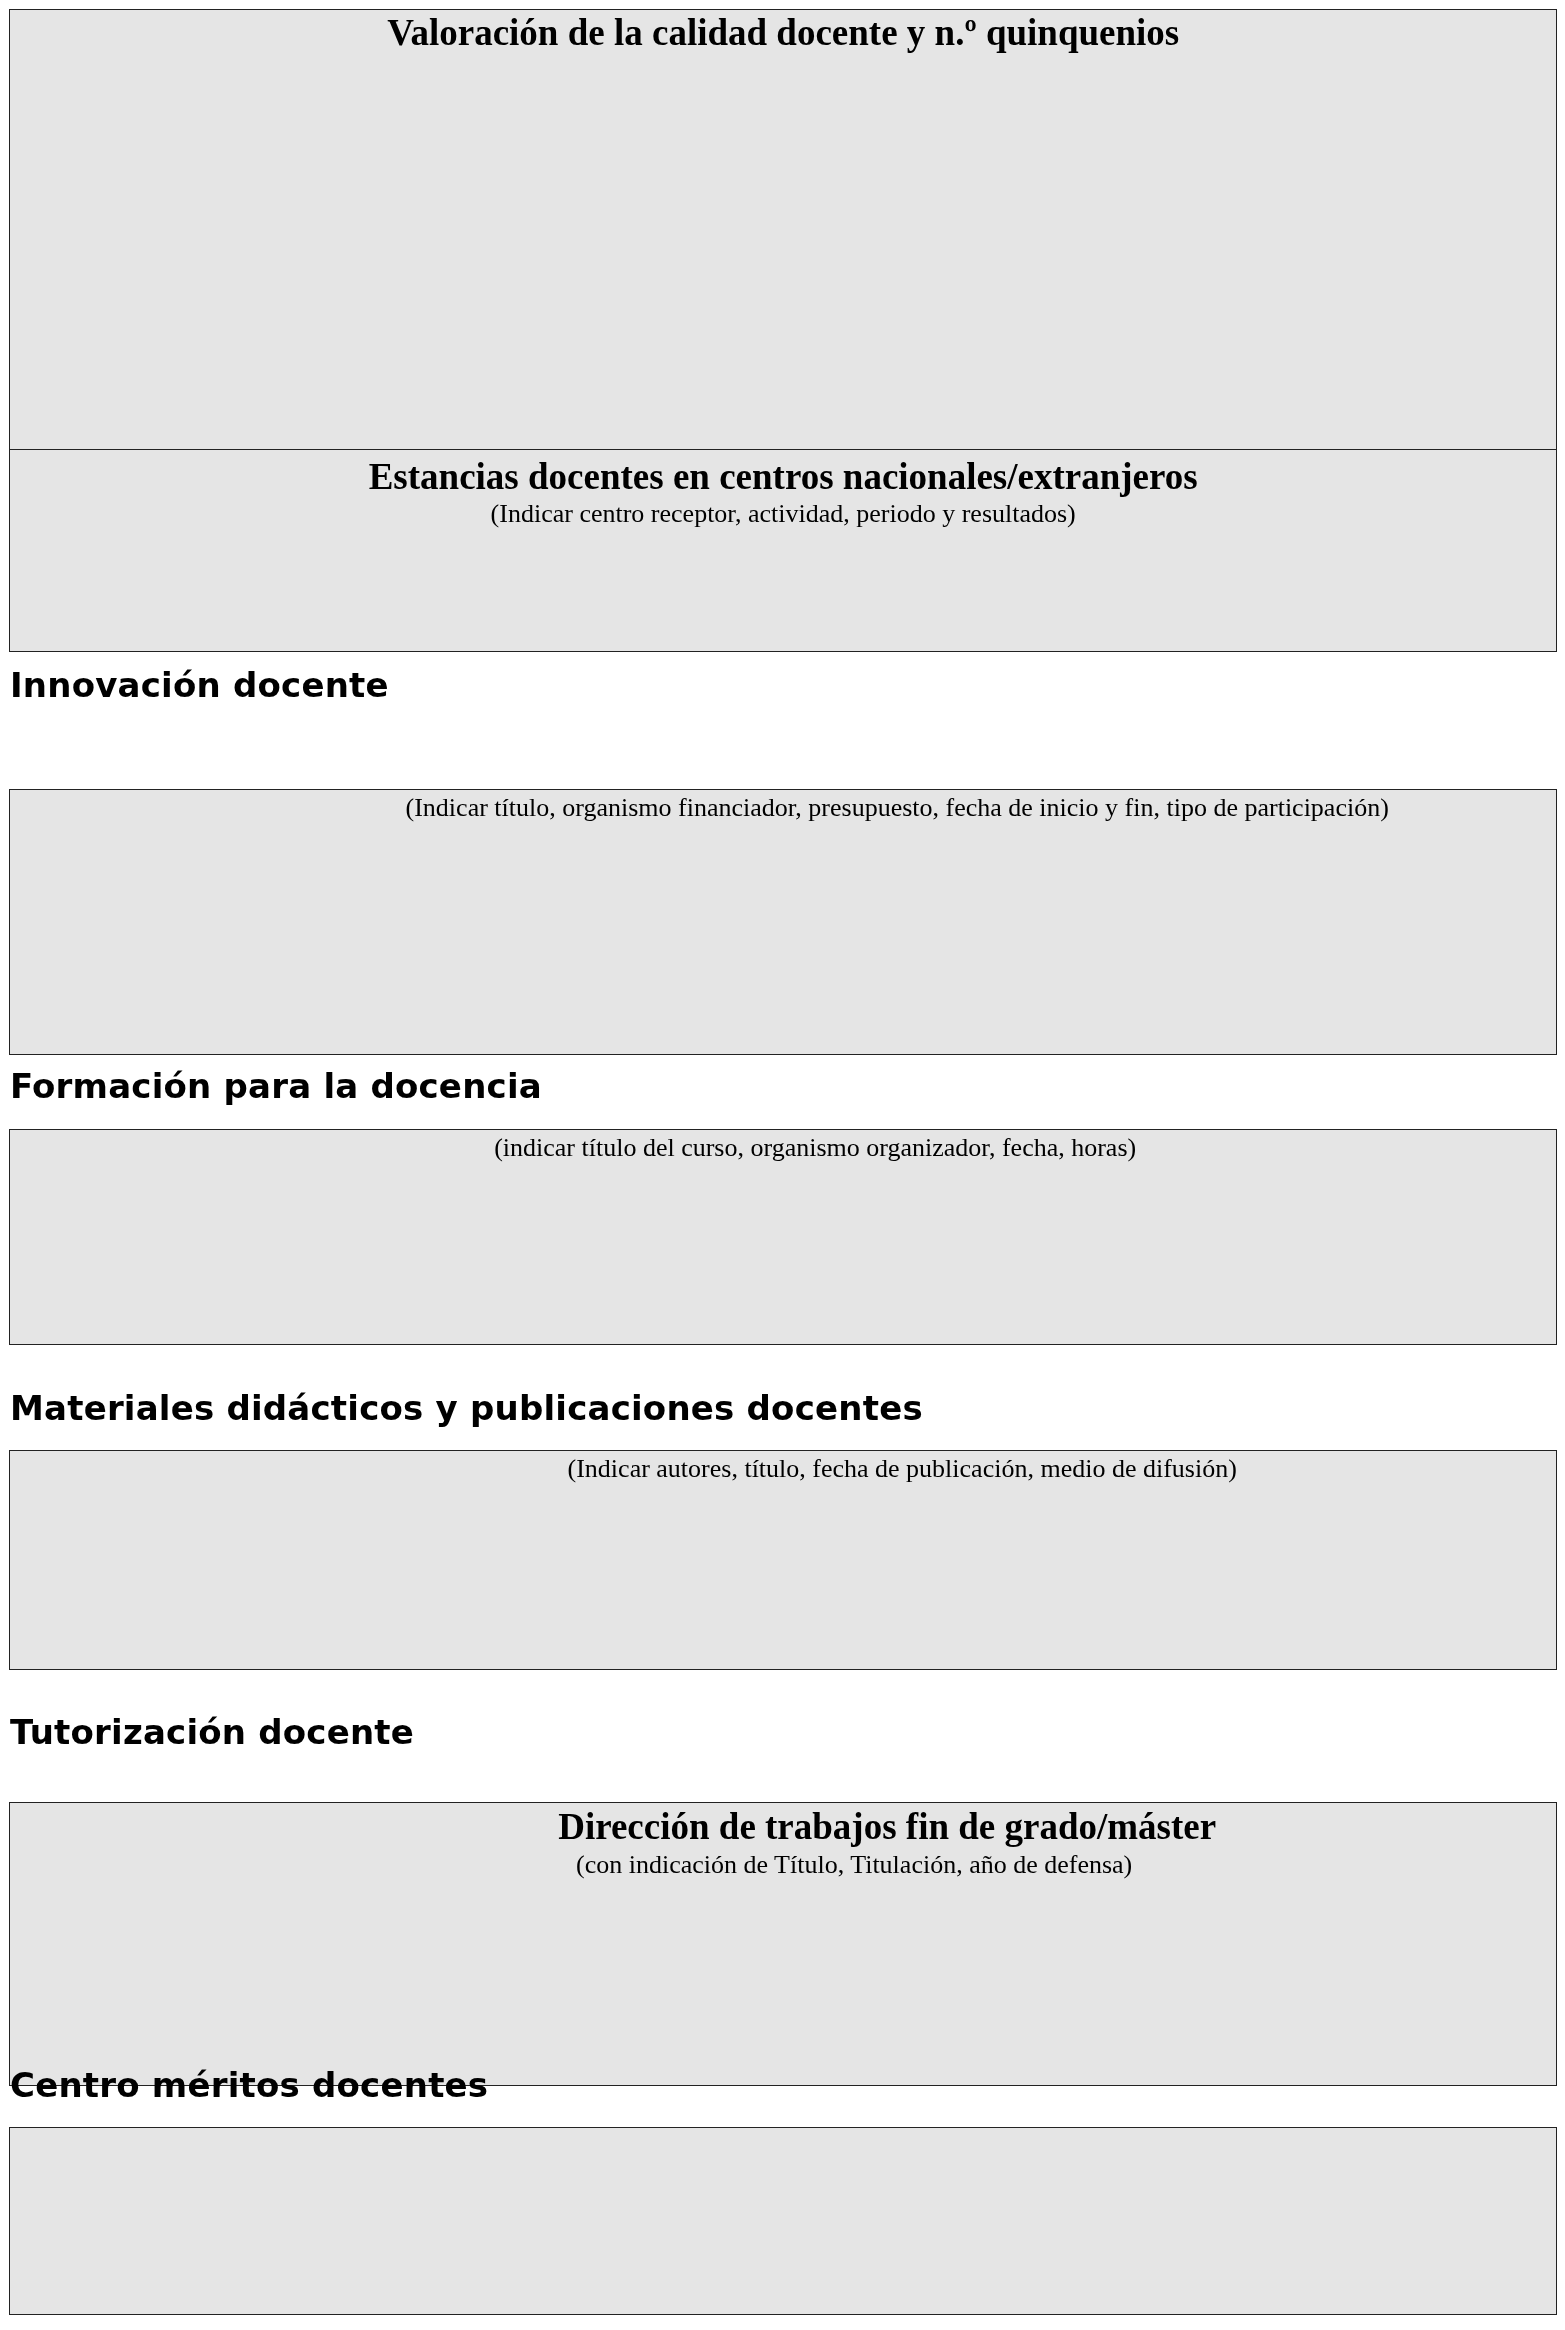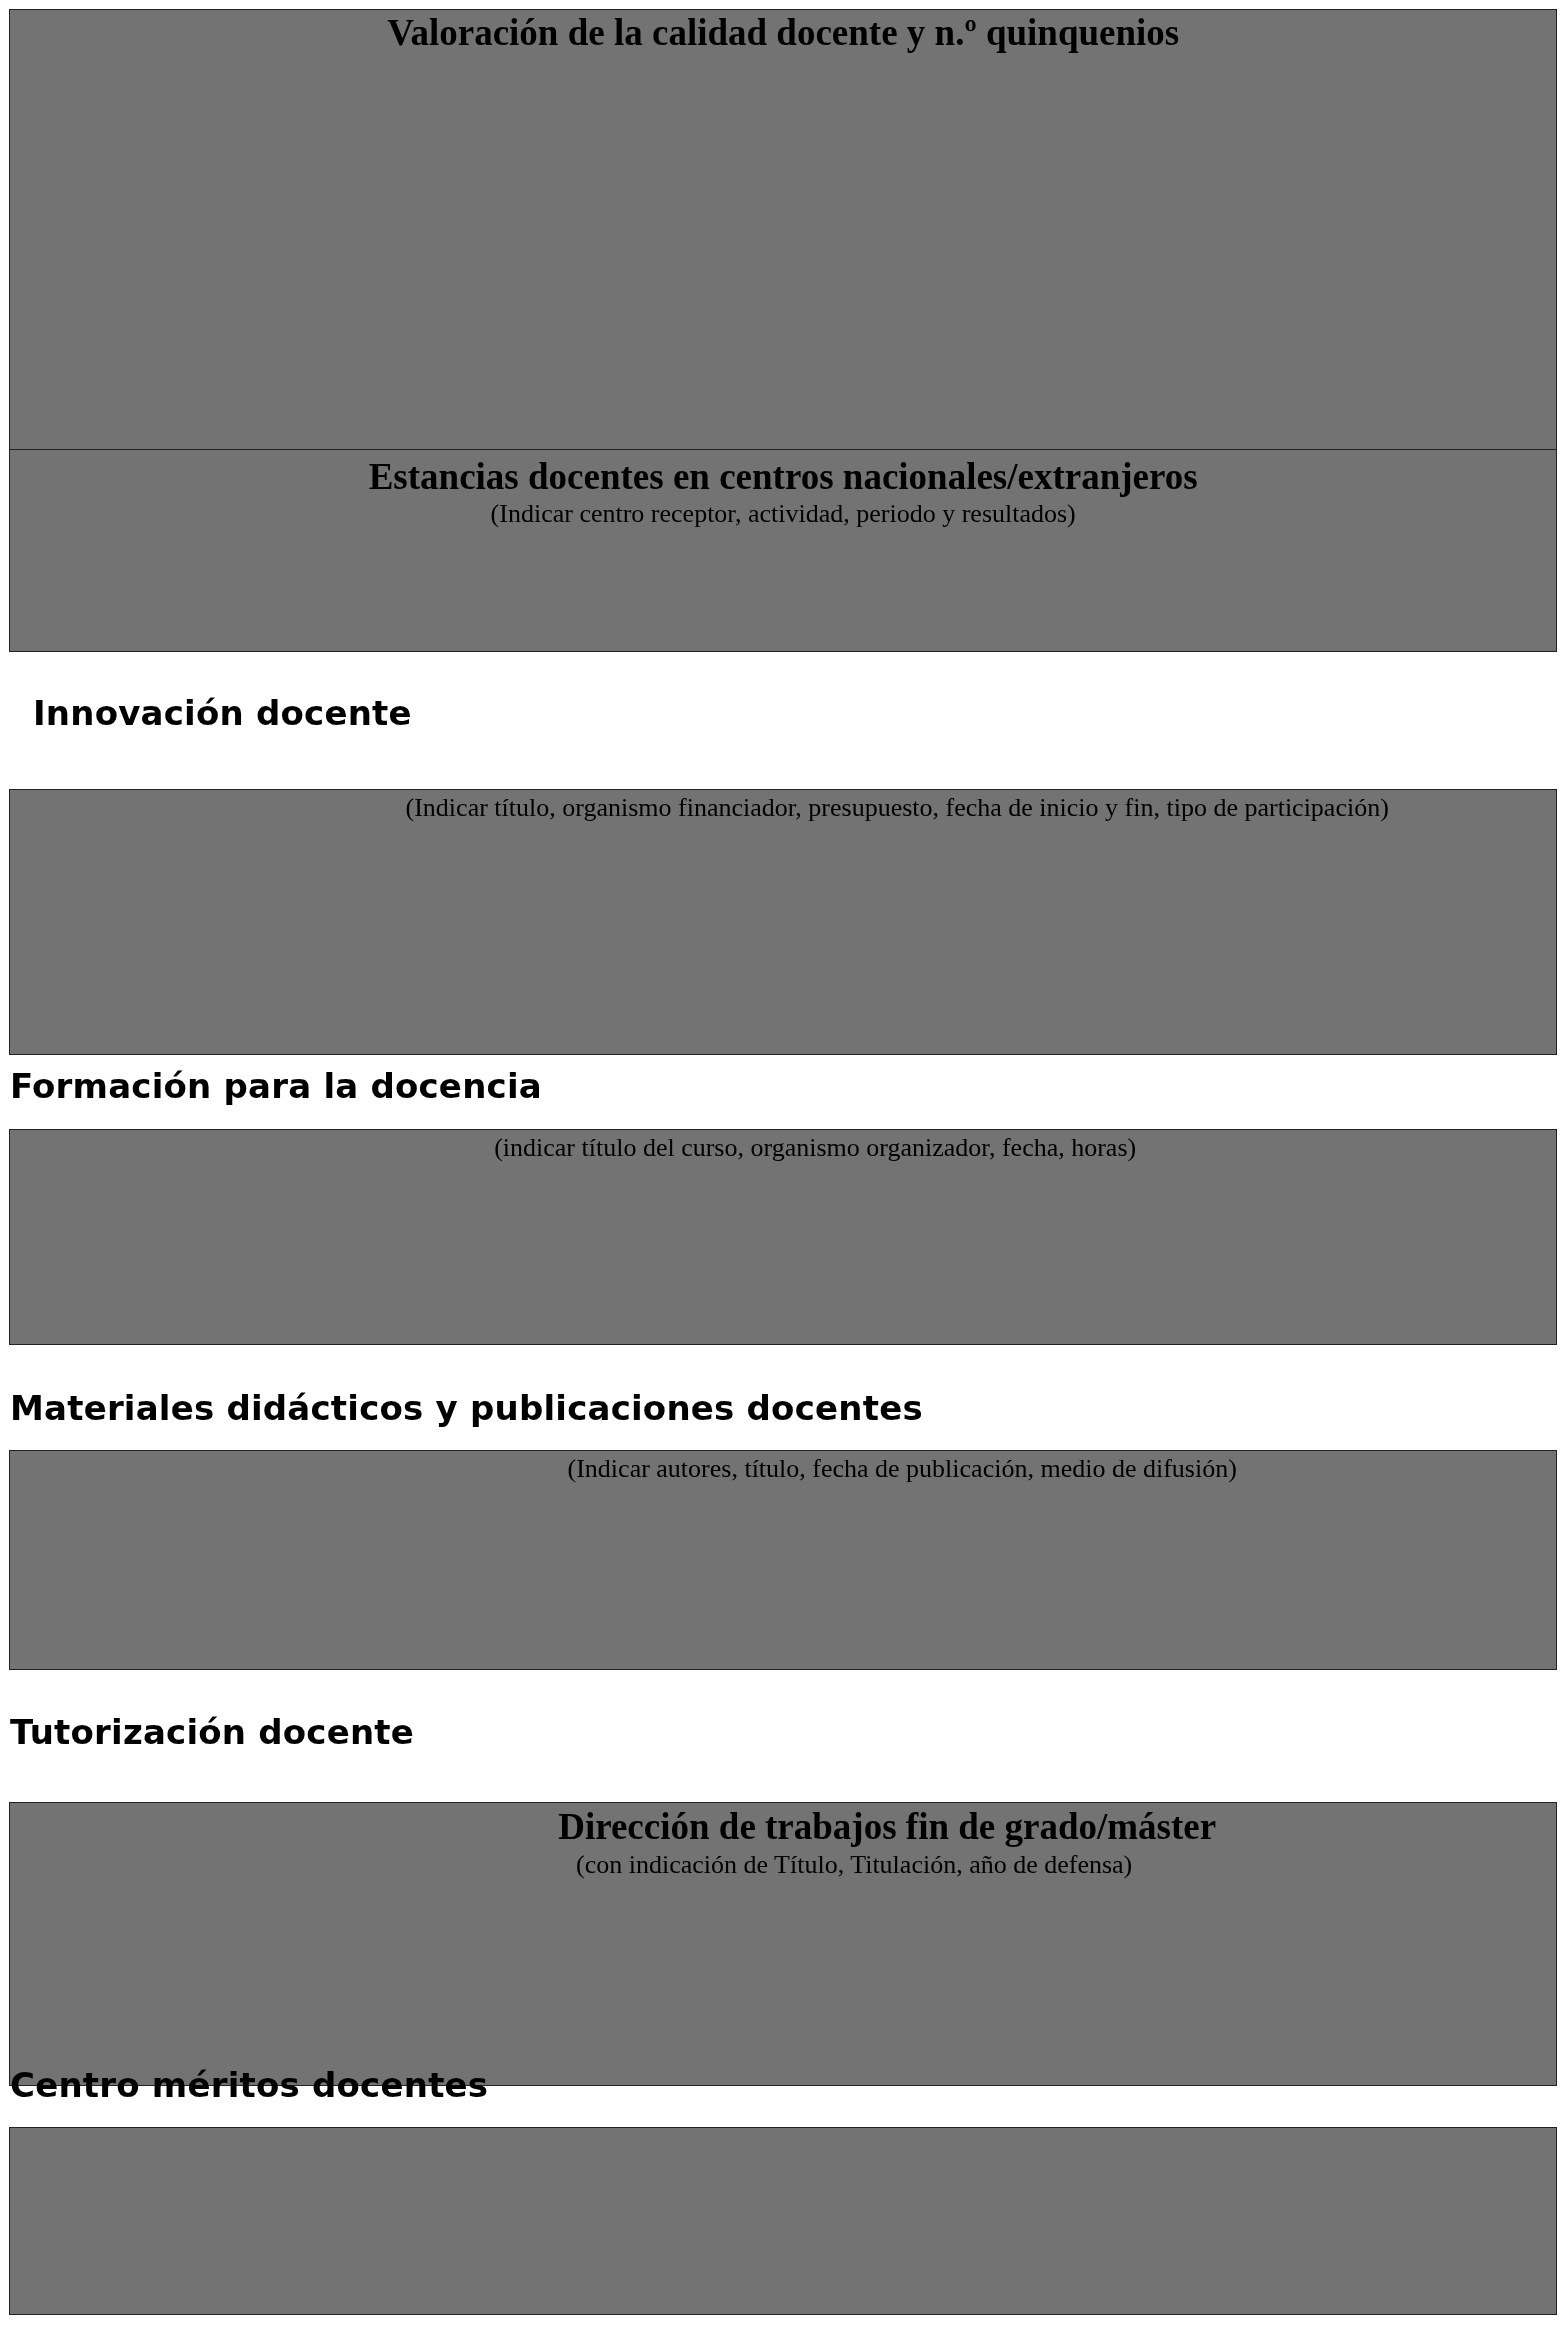--- a/index.html
+++ b/index.html
@@ -13,21 +13,21 @@
       position: relative;
       overflow: hidden;
       color: #000000;
     }
     .box {
       position: absolute;
       left: 9.2px;
       width: 1548px;
       border: 1.7px solid #222222;
       box-sizing: border-box;
-      background: #737373;
+      background: #e5e5e5;
     }
     .cell {
       position: absolute;
       left: 0;
       right: 0;
       box-sizing: border-box;
     }
     .cell + .cell {
       border-top: 1.7px solid #222222;
     }
@@ -79,21 +79,21 @@
     <div class="cell-title" style="top:1.7px;">Valoración de la calidad docente y n.º quinquenios</div>
     <div class="write-area" contenteditable="true" style="top: 80px;"></div>
   </div>
   <div class="cell" style="top:439px; height:202px;">
     <div class="cell-title" style="top:5.9px;">Estancias docentes en centros nacionales/extranjeros</div>
     <div class="cell-sub" style="top:49px;">(Indicar centro receptor, actividad, periodo y resultados)</div>
     <div class="write-area" contenteditable="true" style="top: 82px;"></div>
   </div>
 </div>
 
-<div class="section-heading" style="top:693px;margin-left:23px;">Innovación docente</div>
+<div class="section-heading" style="top:665px;">Innovación docente</div>
 <div class="box" style="top:757px; height:266px;margin-top:32px;">
   <div class="cell-sub" style="top:3.4px; left:114px;">(Indicar título, organismo financiador, presupuesto, fecha de inicio y fin, tipo de participación)</div>
   <div class="write-area" contenteditable="true" style="top: 38px;"></div>
 </div>
 
 <div class="section-heading" style="top:1066px;">Formación para la docencia</div>
 <div class="box" style="top:1129px; height:216px;">
   <div class="cell-sub" style="top:3.4px; left:32px;">(indicar título del curso, organismo organizador, fecha, horas)</div>
   <div class="write-area" contenteditable="true" style="top: 38px;"></div>
 </div>

